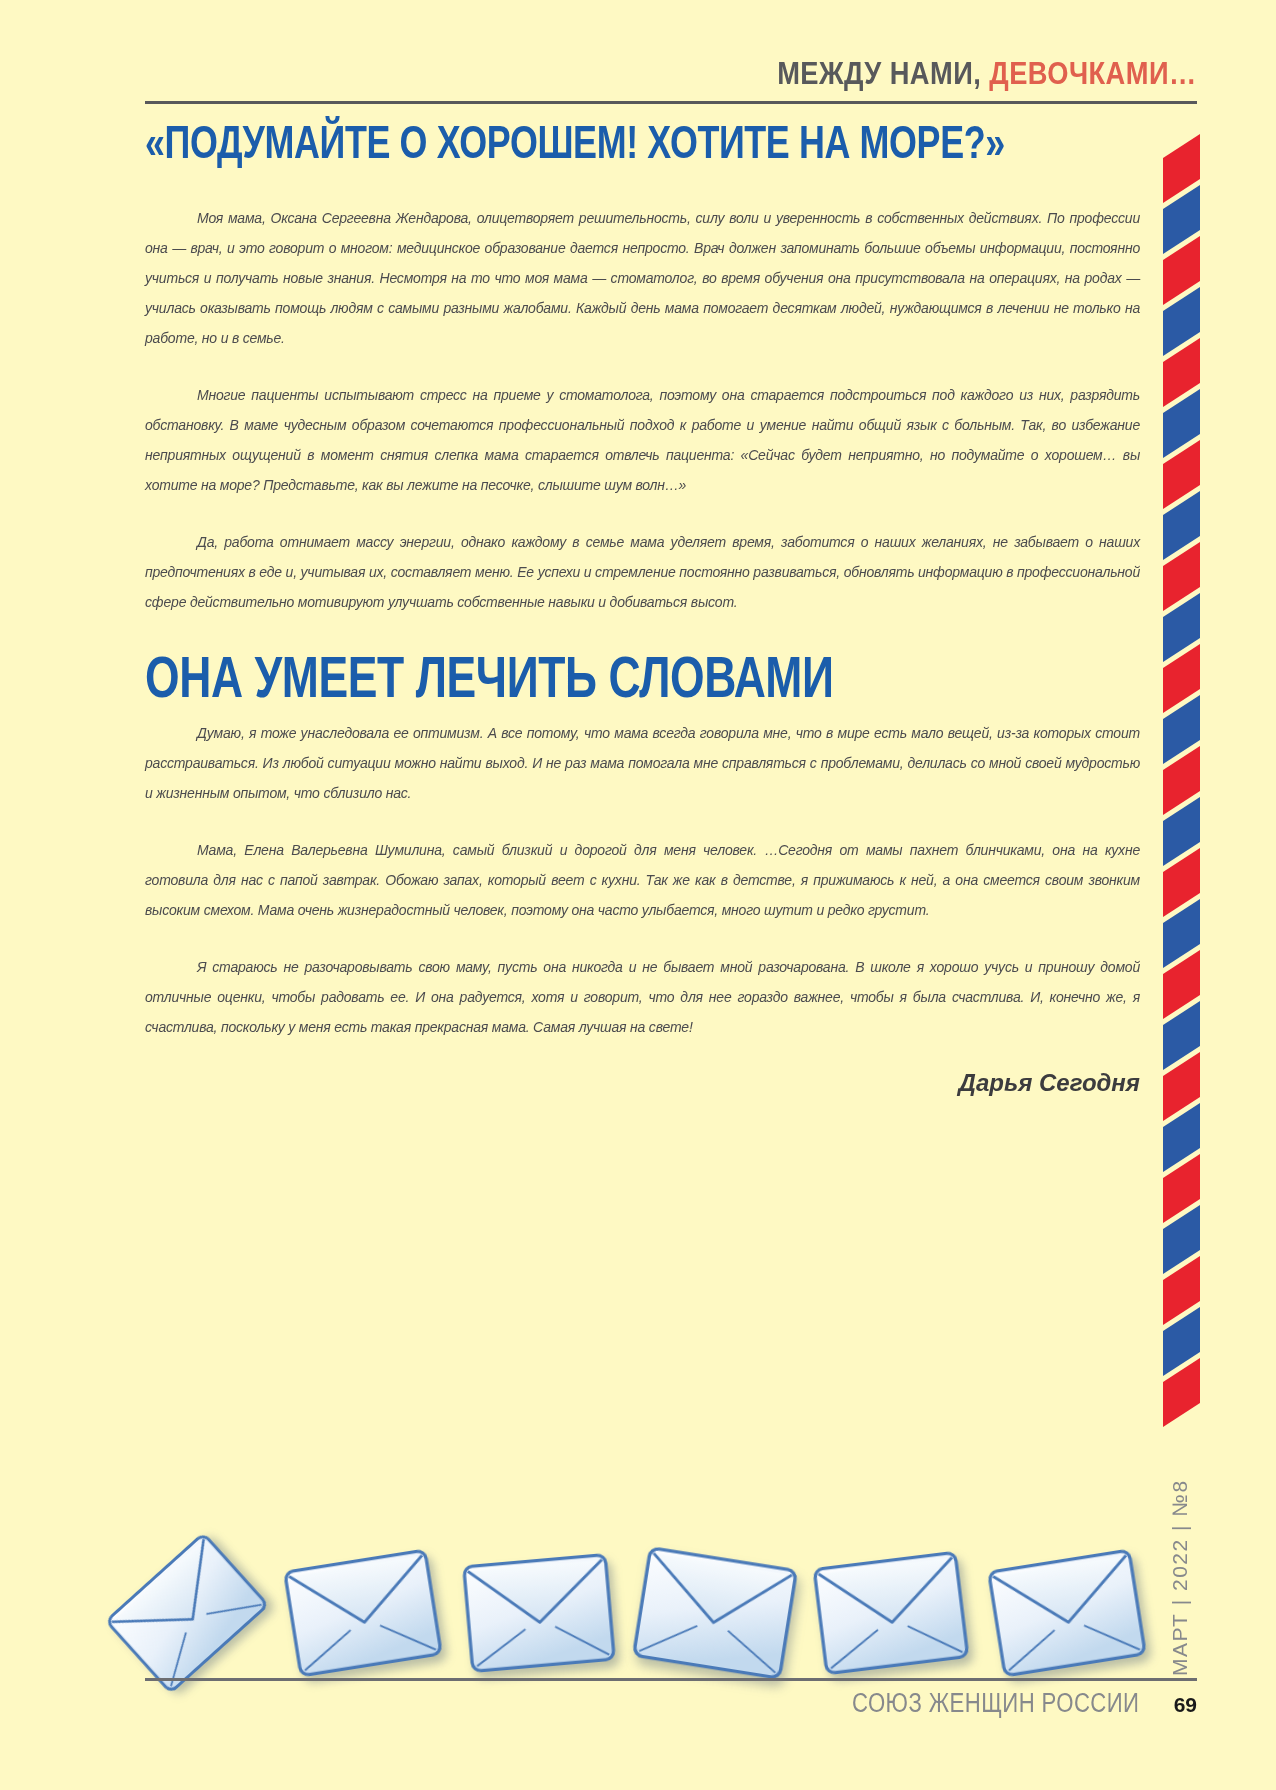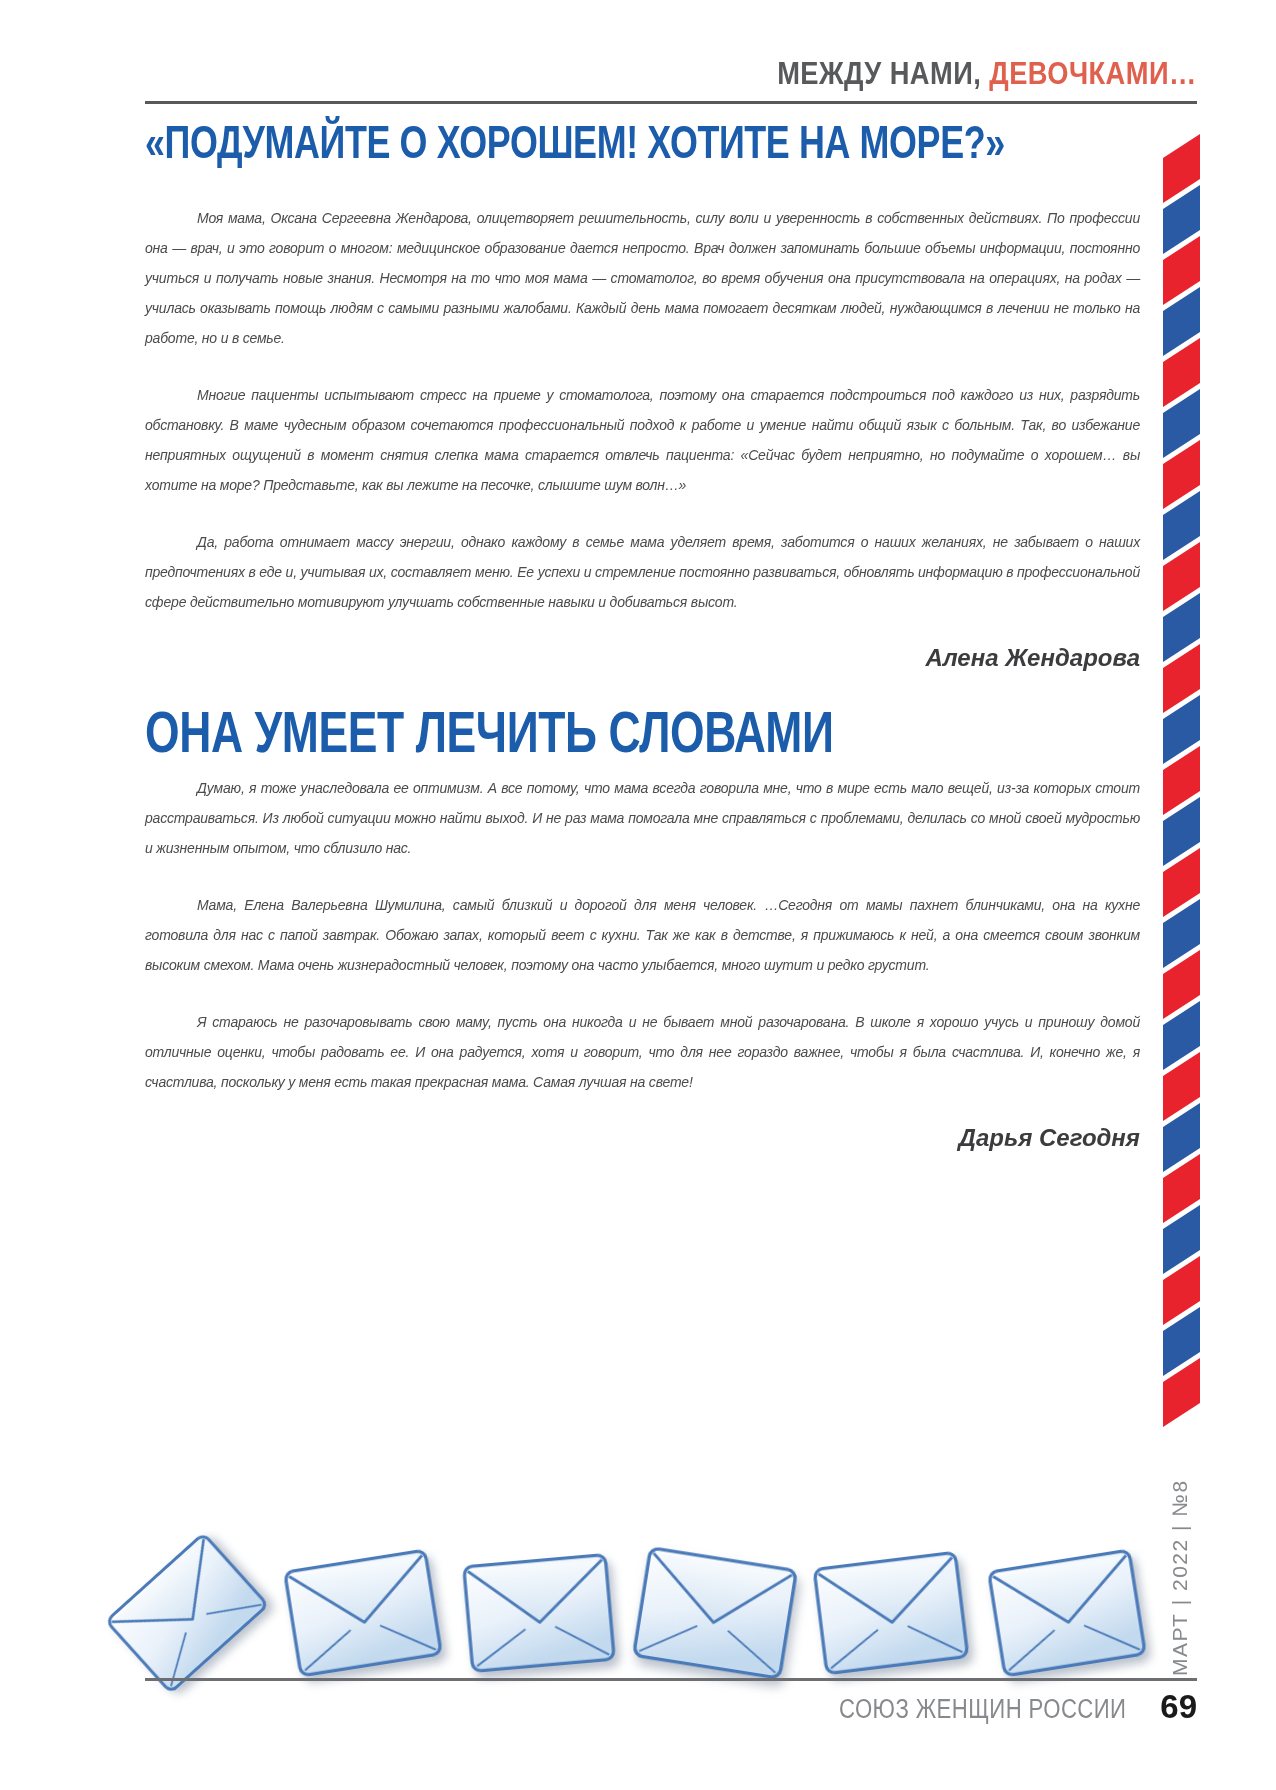--- a/index.html
+++ b/index.html
@@ -1,17 +1,17 @@
 <!DOCTYPE html>
 <html><head>
 <meta charset="utf-8">
 <style>
   html,body{margin:0;padding:0;background:#e9e9e9;}
   .page{
-    position:relative;width:1276px;height:1790px;background:#ffffff;
+    position:relative;width:1276px;height:1790px;background:#fef9c3;
     margin:0 auto;overflow:hidden;
     font-family:"Liberation Sans",sans-serif;
   }
   
   .kicker{
     position:absolute;top:56px;right:79px;font-size:31px;font-weight:bold;
     white-space:nowrap;transform:scaleX(.88);transform-origin:100% 50%;
     letter-spacing:.5px;
   }
   .kicker .k-gray{color:#58595b;}
@@ -58,37 +58,36 @@
   .env.e6{transform:rotate(-9deg);}
   
   .footer-rule{position:absolute;left:145px;right:79px;top:1678px;height:3px;background:#6d6e71;}
   .footer-row{
     position:absolute;top:1688px;right:79px;display:flex;align-items:baseline;gap:34px;
   }
   .footer-pub{
     color:#87898c;font-size:27px;letter-spacing:.5px;white-space:nowrap;
     transform:scaleX(.82);transform-origin:100% 50%;
   }
-  .footer-num{color:#1a1a1a;font-weight:bold;font-size:33px;}
+  .footer-num{color:#1a1a1a;font-weight:bold;font-size:21px;}
   .hidden-defs{position:absolute;width:0;height:0;overflow:hidden;}
 </style>
 </head>
 <body>
 
 <div class="page">
 
   <div class="kicker"><span class="k-gray">МЕЖДУ НАМИ,</span><span class="k-red"> ДЕВОЧКАМИ…</span></div>
   <div class="header-rule"></div>
 
   <div class="content">
     <h1 class="headline h1">«ПОДУМАЙТЕ О ХОРОШЕМ! ХОТИТЕ НА МОРЕ?»</h1>
     <p class="bodytext">Моя мама, Оксана Сергеевна Жендарова, олицетворяет решительность, силу воли и уверенность в собственных действиях. По профессии она — врач, и это говорит о многом: медицинское образование дается непросто. Врач должен запоминать большие объемы информации, постоянно учиться и получать новые знания. Несмотря на то что моя мама — стоматолог, во время обучения она присутствовала на операциях, на родах — училась оказывать помощь людям с самыми разными жалобами. Каждый день мама помогает десяткам людей, нуждающимся в лечении не только на работе, но и в семье.</p>
     <p class="bodytext">Многие пациенты испытывают стресс на приеме у стоматолога, поэтому она старается подстроиться под каждого из них, разрядить обстановку. В маме чудесным образом сочетаются профессиональный подход к работе и умение найти общий язык с больным. Так, во избежание неприятных ощущений в момент снятия слепка мама старается отвлечь пациента: «Сейчас будет неприятно, но подумайте о хорошем… вы хотите на море? Представьте, как вы лежите на песочке, слышите шум волн…»</p>
     <p class="bodytext">Да, работа отнимает массу энергии, однако каждому в семье мама уделяет время, заботится о наших желаниях, не забывает о наших предпочтениях в еде и, учитывая их, составляет меню. Ее успехи и стремление постоянно развиваться, обновлять информацию в профессиональной сфере действительно мотивируют улучшать собственные навыки и добиваться высот.</p>
-    <div class="signature">Алена Жендарова</div>
 
     <h2 class="headline h2">ОНА УМЕЕТ ЛЕЧИТЬ СЛОВАМИ</h2>
     <p class="bodytext">Думаю, я тоже унаследовала ее оптимизм. А все потому, что мама всегда говорила мне, что в мире есть мало вещей, из-за которых стоит расстраиваться. Из любой ситуации можно найти выход. И не раз мама помогала мне справляться с проблемами, делилась со мной своей мудростью и жизненным опытом, что сблизило нас.</p>
     <p class="bodytext">Мама, Елена Валерьевна Шумилина, самый близкий и дорогой для меня человек. …Сегодня от мамы пахнет блинчиками, она на кухне готовила для нас с папой завтрак. Обожаю запах, который веет с кухни. Так же как в детстве, я прижимаюсь к ней, а она смеется своим звонким высоким смехом. Мама очень жизнерадостный человек, поэтому она часто улыбается, много шутит и редко грустит.</p>
     <p class="bodytext">Я стараюсь не разочаровывать свою маму, пусть она никогда и не бывает мной разочарована. В школе я хорошо учусь и приношу домой отличные оценки, чтобы радовать ее. И она радуется, хотя и говорит, что для нее гораздо важнее, чтобы я была счастлива. И, конечно же, я счастлива, поскольку у меня есть такая прекрасная мама. Самая лучшая на свете!</p>
     <div class="signature">Дарья Сегодня</div>
   </div>
 
   <div class="stripes">
       <div class="stripe" style="background: rgb(232, 35, 46);"></div>

